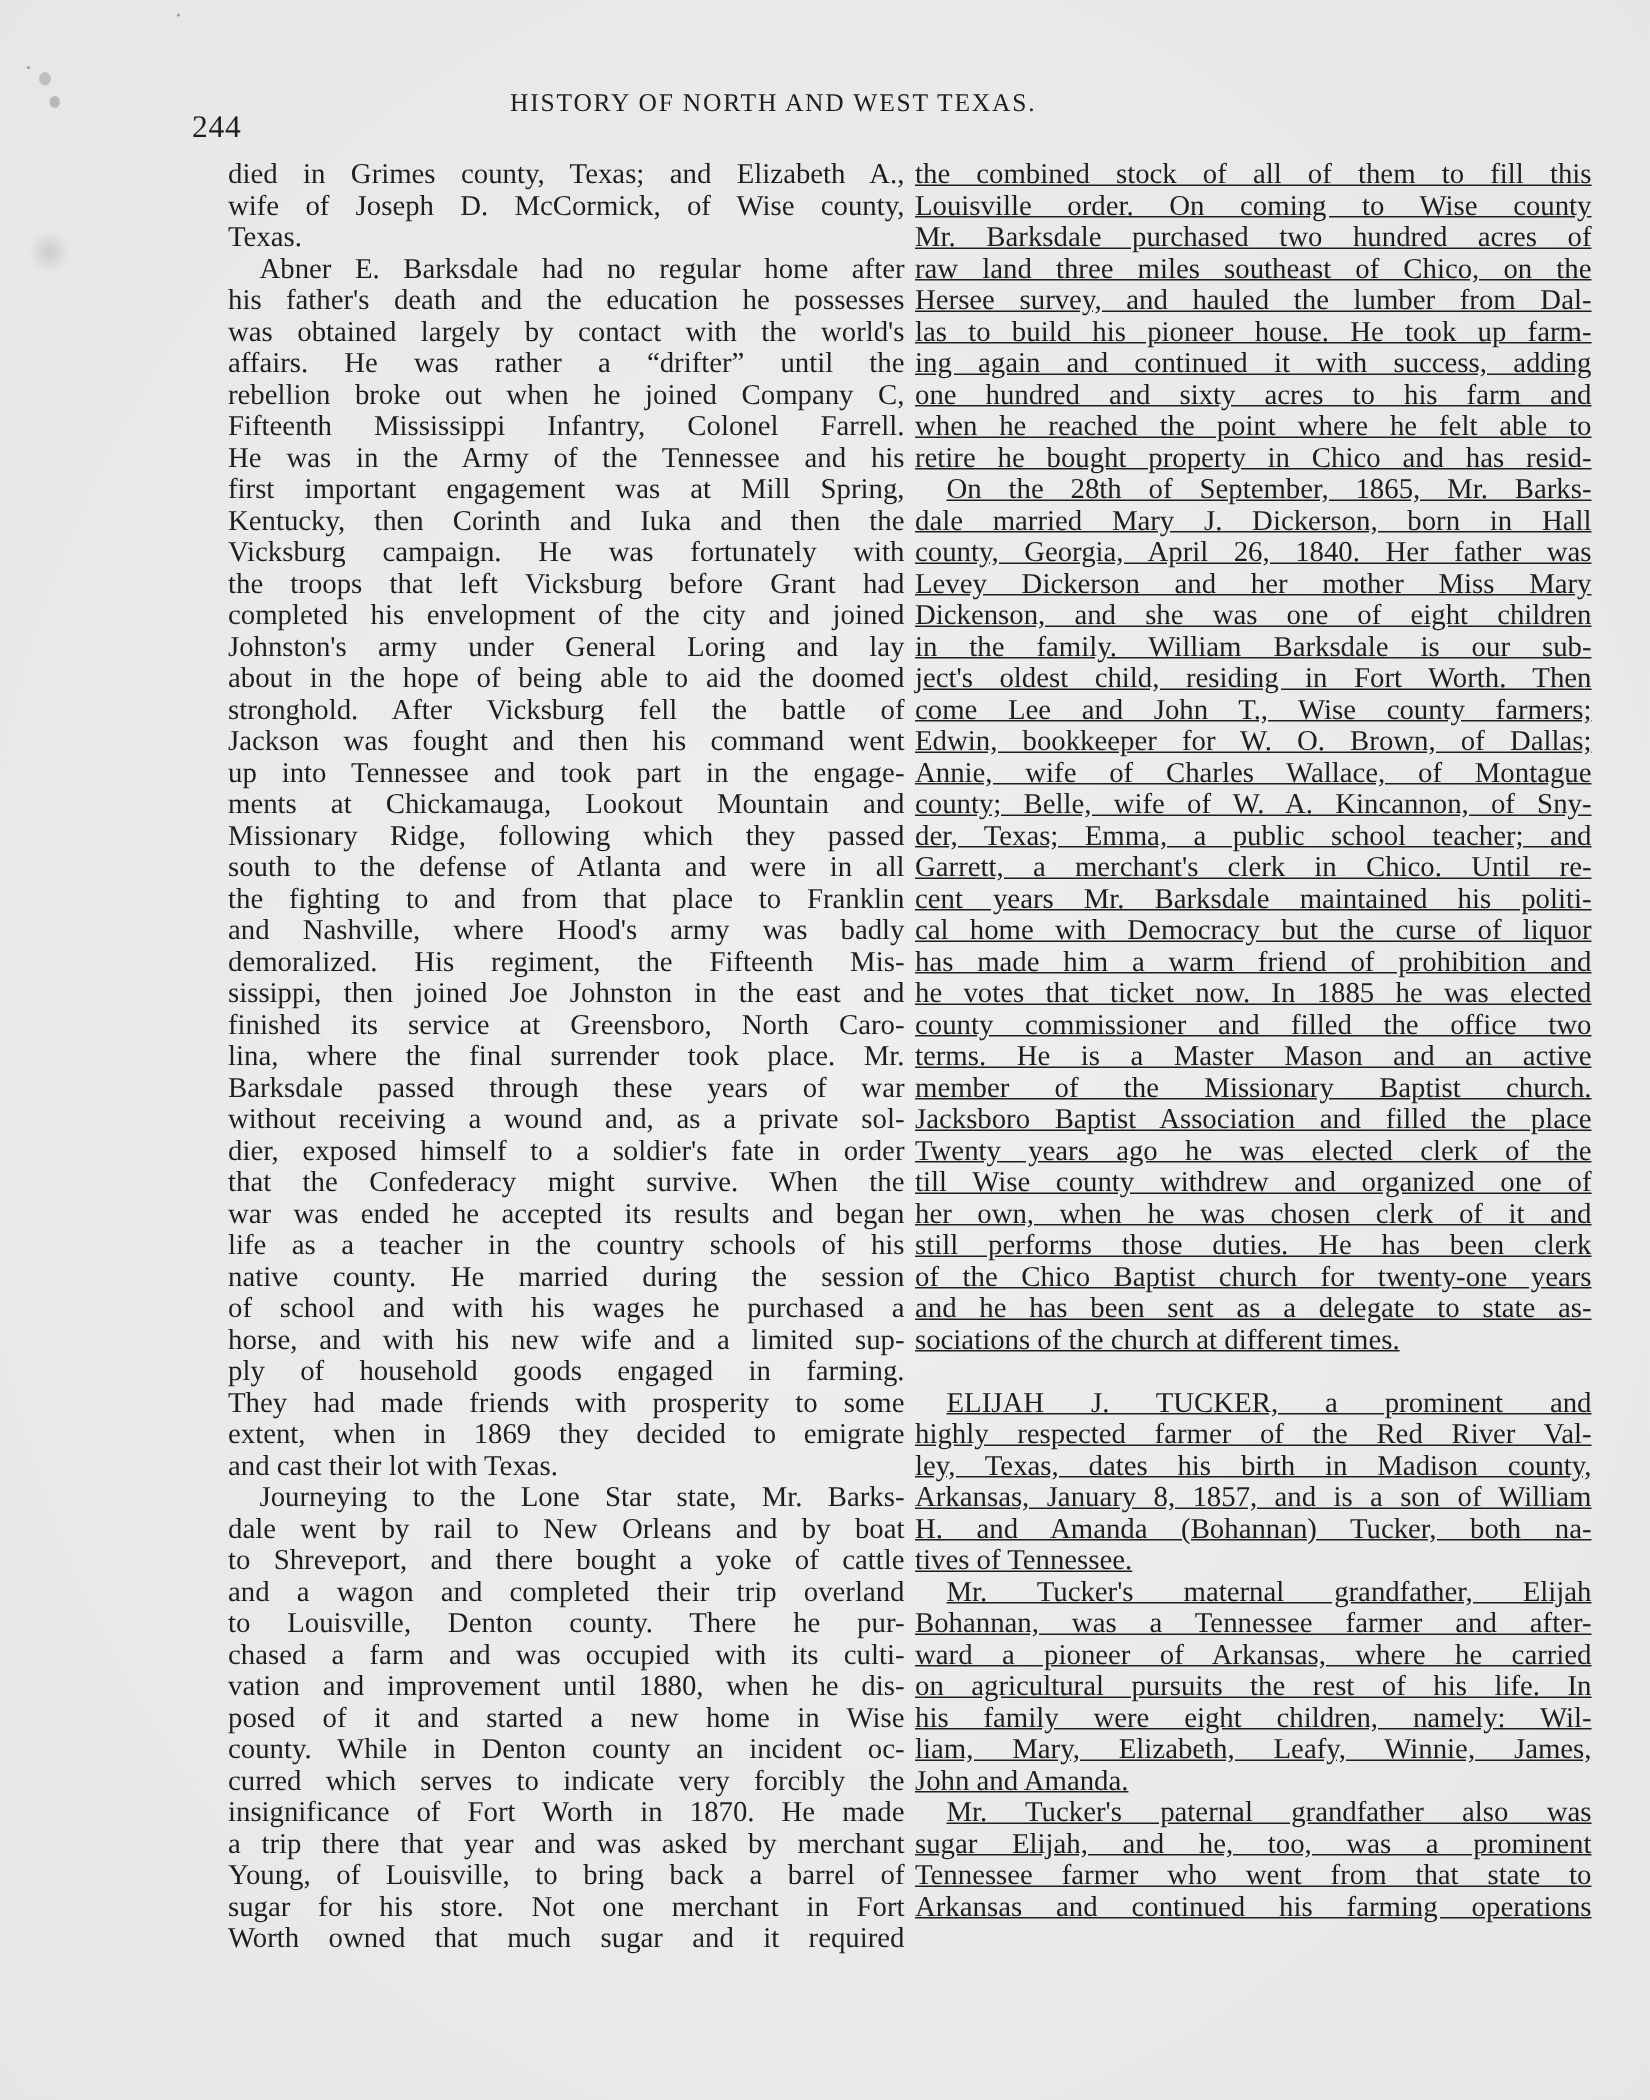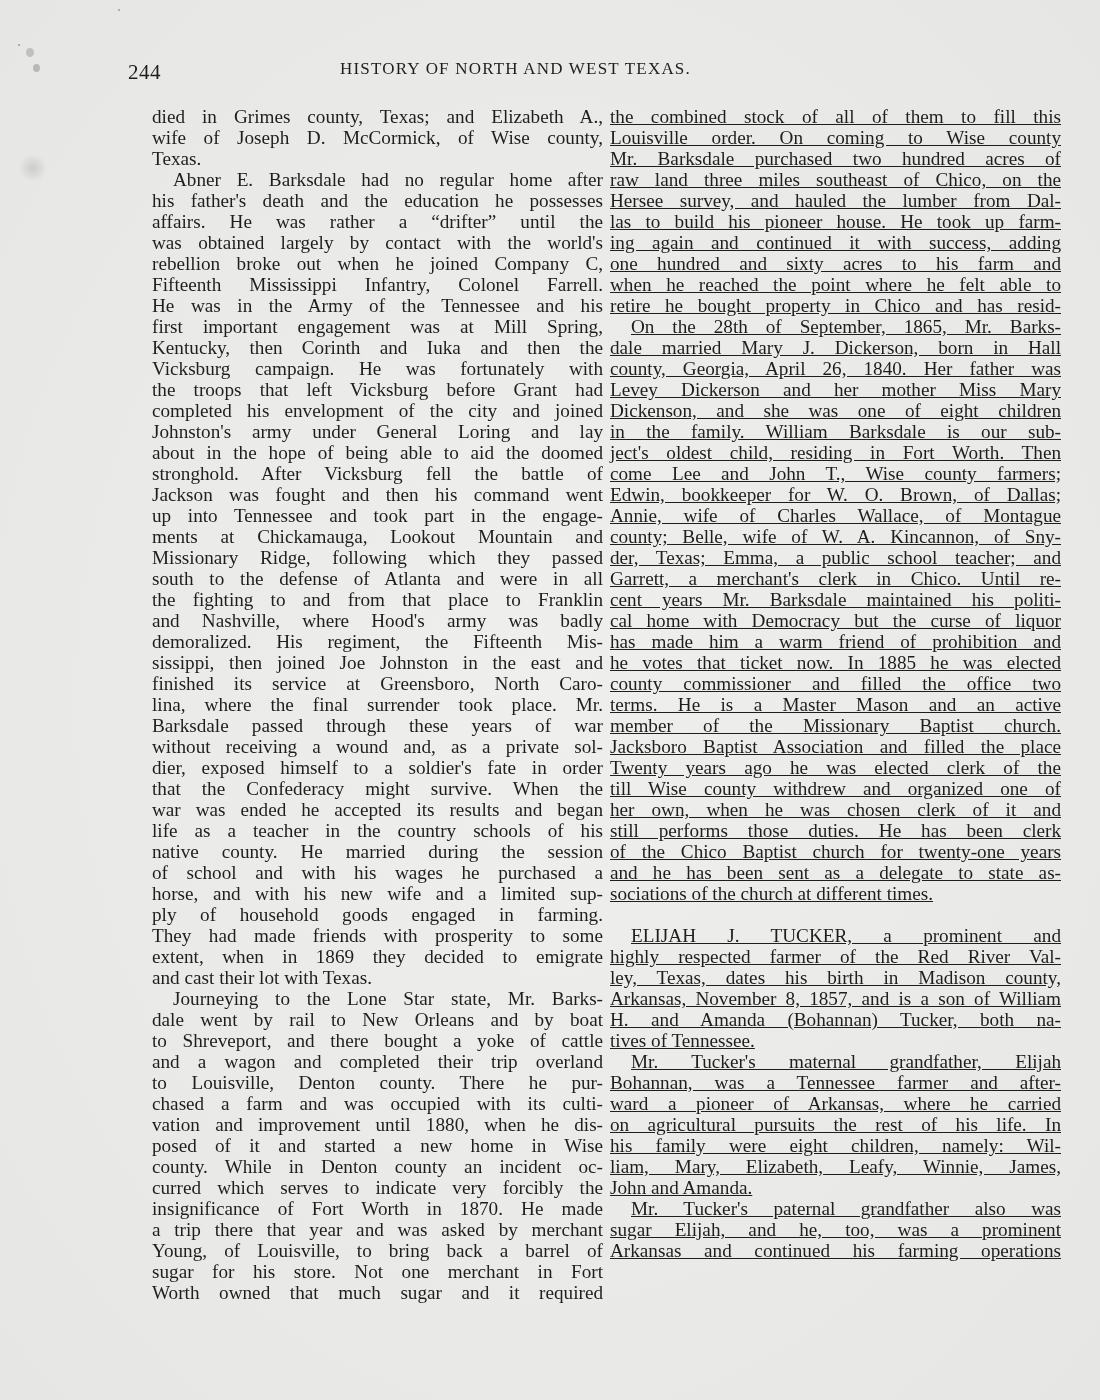--- a/index.html
+++ b/index.html
@@ -8,21 +8,21 @@
       background: #e9e9e7;
       background-image:
         radial-gradient(circle at 3% 12%, rgba(80,80,80,0.18) 0, rgba(80,80,80,0) 14px),
         radial-gradient(ellipse at 50% 50%, #efefed 0%, #e6e6e4 100%);
       position: relative;
       color: #1e1e1e;
       font-family: "Liberation Serif", "DejaVu Serif", serif;
     }
     .speck { position: absolute; border-radius: 50%; background: rgba(60,60,60,0.45); }
     .page-number {
-      position: absolute; left: 128px; top: 60px;
+      position: absolute; left: 128px; top: 72px;
       font-size: 21px; letter-spacing: 0.5px;
     }
     .running-head {
       position: absolute; left: 340px; top: 59px;
       font-size: 17px; letter-spacing: 1.2px;
     }
     .col {
       position: absolute; top: 106px; width: 451px;
       font-size: 19.2px; line-height: 21px;
     }
@@ -47,22 +47,22 @@
 
   <div class="page-number">244</div>
   <div class="running-head">HISTORY OF NORTH AND WEST TEXAS.</div>
 
   <div class="col col-left" id="col-left">
       <span class="line">died in Grimes county, Texas; and Elizabeth A.,</span>
       <span class="line">wife of Joseph D. McCormick, of Wise county,</span>
       <span class="line last">Texas.</span>
       <span class="line indent">Abner E. Barksdale had no regular home after</span>
       <span class="line">his father's death and the education he possesses</span>
+      <span class="line">was obtained largely by contact with the world's</span>
       <span class="line">affairs. He was rather a “drifter” until the</span>
-      <span class="line">was obtained largely by contact with the world's</span>
       <span class="line">rebellion broke out when he joined Company C,</span>
       <span class="line">Fifteenth Mississippi Infantry, Colonel Farrell.</span>
       <span class="line">He was in the Army of the Tennessee and his</span>
       <span class="line">first important engagement was at Mill Spring,</span>
       <span class="line">Kentucky, then Corinth and Iuka and then the</span>
       <span class="line">Vicksburg campaign. He was fortunately with</span>
       <span class="line">the troops that left Vicksburg before Grant had</span>
       <span class="line">completed his envelopment of the city and joined</span>
       <span class="line">Johnston's army under General Loring and lay</span>
       <span class="line">about in the hope of being able to aid the doomed</span>
@@ -143,27 +143,28 @@
       <span class="line">till Wise county withdrew and organized one of</span>
       <span class="line">her own, when he was chosen clerk of it and</span>
       <span class="line">still performs those duties. He has been clerk</span>
       <span class="line">of the Chico Baptist church for twenty-one years</span>
       <span class="line">and he has been sent as a delegate to state as-</span>
       <span class="line last">sociations of the church at different times.</span>
       <span class="gap" style="display: block;"></span>
       <span class="line indent">ELIJAH J. TUCKER, a prominent and</span>
       <span class="line">highly respected farmer of the Red River Val-</span>
       <span class="line">ley, Texas, dates his birth in Madison county,</span>
-      <span class="line">Arkansas, November 8, 1857, and is a son of William</span>
+      <span class="line">Arkansas, January 8, 1857, and is a son of William</span>
       <span class="line">H. and Amanda (Bohannan) Tucker, both na-</span>
       <span class="line last">tives of Tennessee.</span>
       <span class="line indent">Mr. Tucker's maternal grandfather, Elijah</span>
       <span class="line">Bohannan, was a Tennessee farmer and after-</span>
       <span class="line">ward a pioneer of Arkansas, where he carried</span>
       <span class="line">on agricultural pursuits the rest of his life. In</span>
       <span class="line">his family were eight children, namely: Wil-</span>
       <span class="line">liam, Mary, Elizabeth, Leafy, Winnie, James,</span>
       <span class="line last">John and Amanda.</span>
       <span class="line indent">Mr. Tucker's paternal grandfather also was</span>
       <span class="line">sugar Elijah, and he, too, was a prominent</span>
+      <span class="line">Tennessee farmer who went from that state to</span>
       <span class="line">Arkansas and continued his farming operations</span>
     </div>
 </div>
 
 </body></html>

